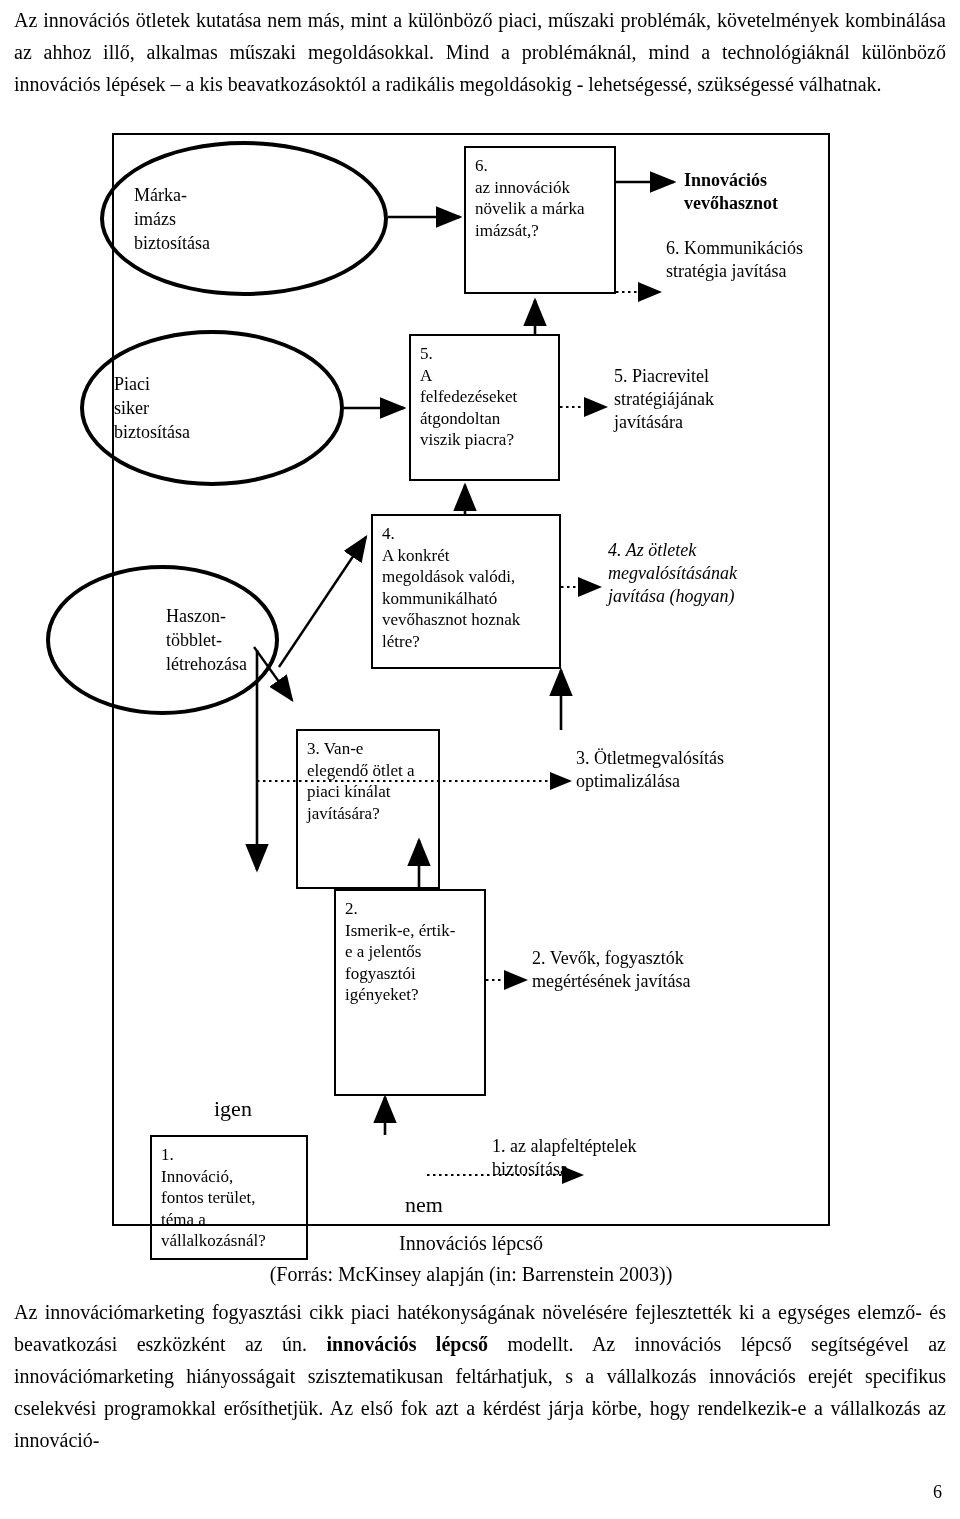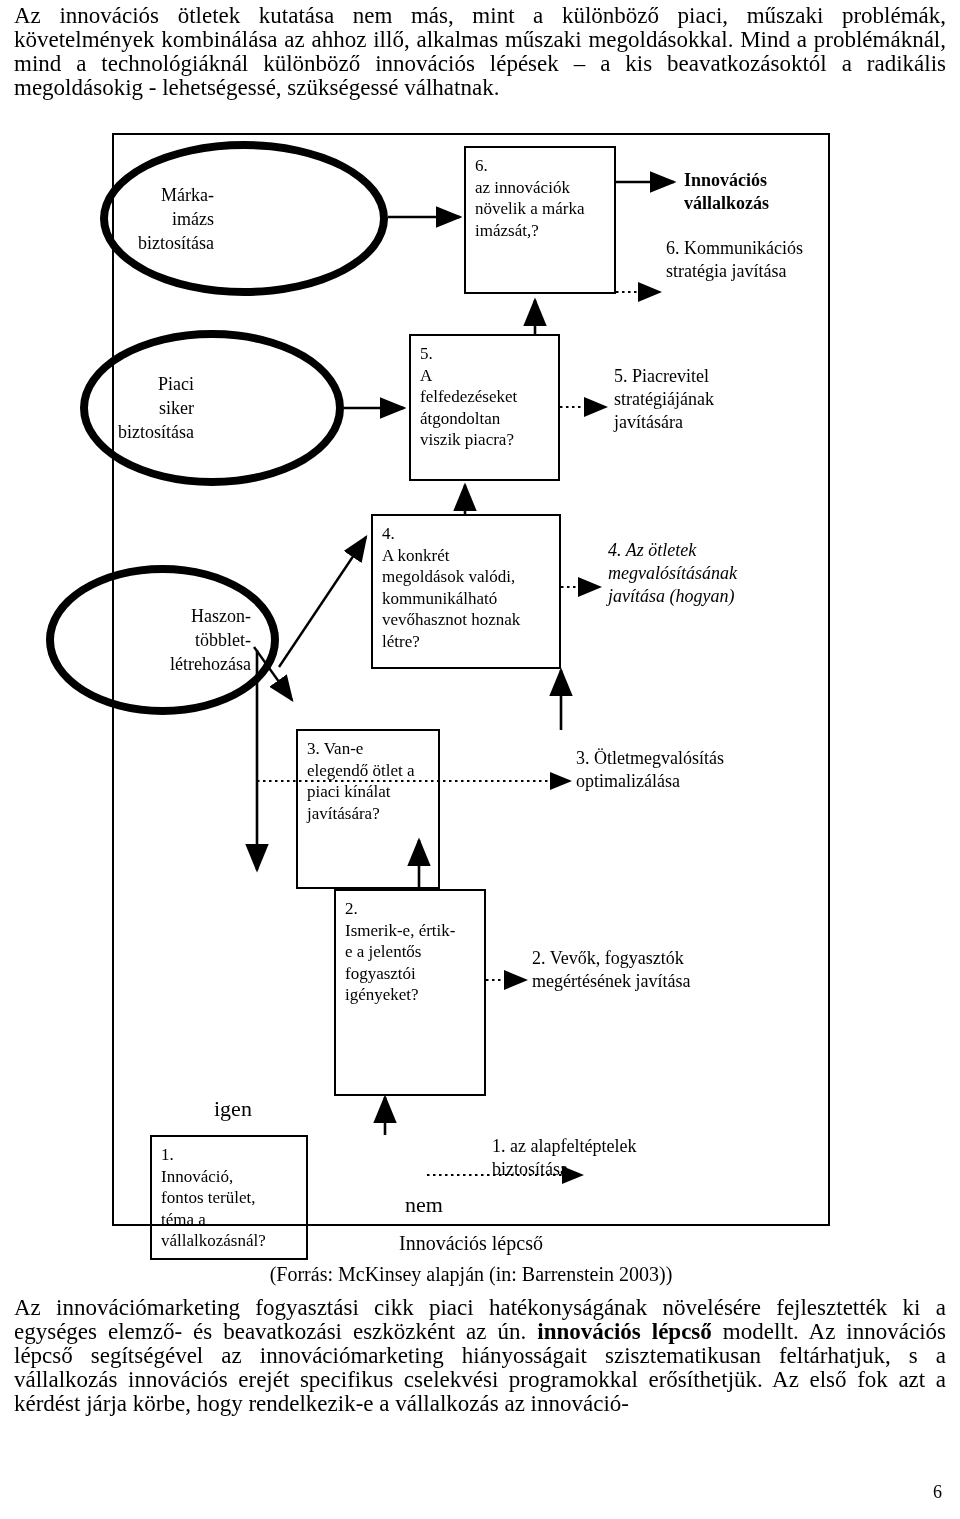--- a/index.html
+++ b/index.html
@@ -14,22 +14,22 @@
     font-family: "Liberation Serif", "DejaVu Serif", serif;
     color: #000000;
     overflow: hidden;
   }
 
   
   .prose {
     position: absolute;
     left: 14px;
     width: 932px;
-    font-size: 23px;
-    line-height: 24px;
+    font-size: 20px;
+    line-height: 32px;
     text-align: justify;
     text-justify: inter-word;
   }
   #intro-paragraph { top: 4px; }
   #closing-paragraph { top: 1296px; }
 
   .prose b { font-weight: bold; }
 
   
   #figure-wrap {
@@ -56,29 +56,28 @@
     font-size: 17px;
     line-height: 21.5px;
     padding: 7px 0 0 9px;
     z-index: 4;
   }
   .dbox .ln { display: block; white-space: nowrap; }
 
   
   .ellipse {
     position: absolute;
-    border: 8px solid #000000;
+    border: 4px solid #000000;
     border-radius: 50%;
     box-sizing: border-box;
     display: flex;
     align-items: center;
     justify-content: flex-start;
     z-index: 3;
     background: transparent;
-    text-align: right;
   }
   .ellipse .etxt {
     font-size: 18px;
     line-height: 24px;
     padding-left: 30px;
     white-space: nowrap;
   }
   .ellipse .etxt .ln { display: block; }
 
   
@@ -250,21 +249,21 @@
     <div class="dbox" style="left:36px; top:1000px; width:158px; height:125px;">
       <span class="ln">1.</span>
       <span class="ln">Innováció,</span>
       <span class="ln">fontos terület,</span>
       <span class="ln">téma a</span>
       <span class="ln">vállalkozásnál?</span>
     </div>
 
     <div class="rlabel bold" style="left:570px; top:34px;">
       <span class="ln">Innovációs</span>
-      <span class="ln">vállalkozás</span>
+      <span class="ln">vevőhasznot</span>
     </div>
 
     <div class="rlabel" style="left:552px; top:102px;">
       <span class="ln">6. Kommunikációs</span>
       <span class="ln">stratégia javítása</span>
     </div>
 
     <div class="rlabel" style="left:500px; top:230px;">
       <span class="ln">5. Piacrevitel</span>
       <span class="ln">stratégiájának</span>

